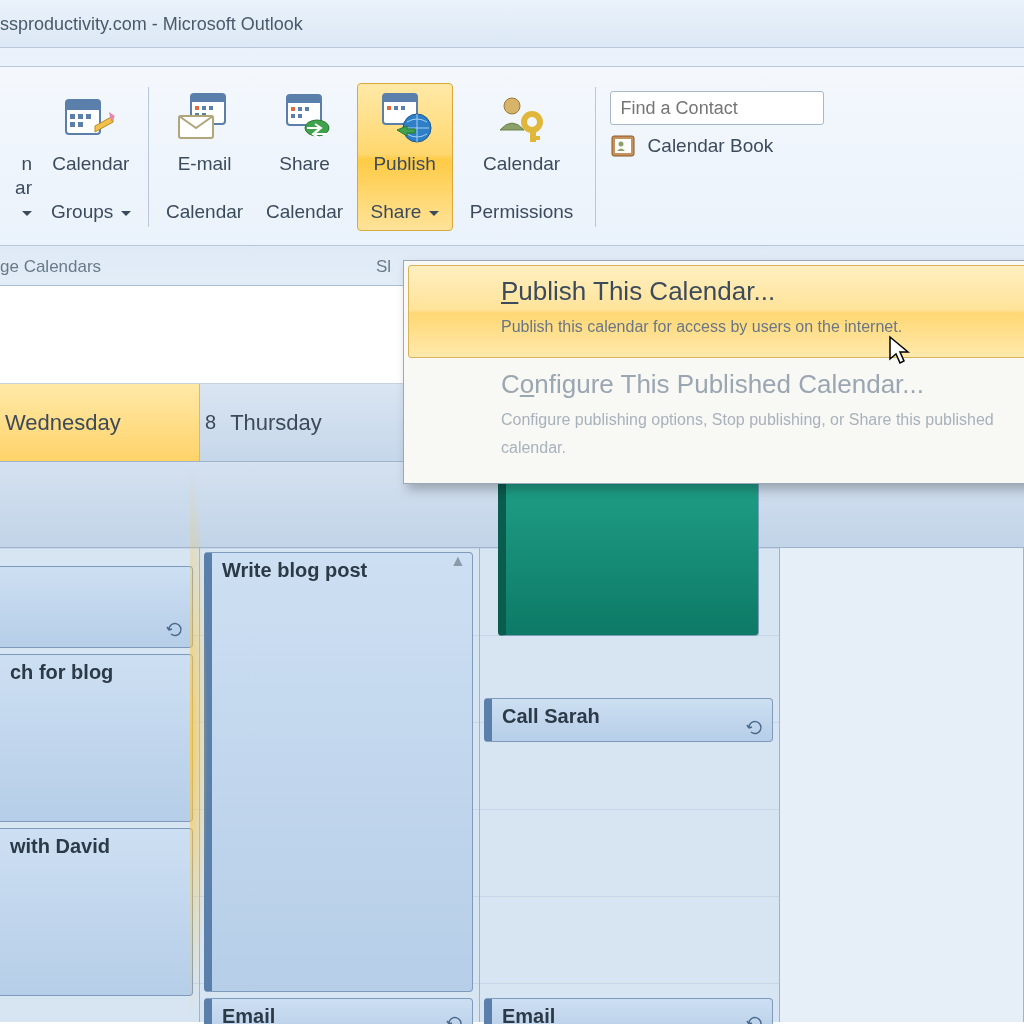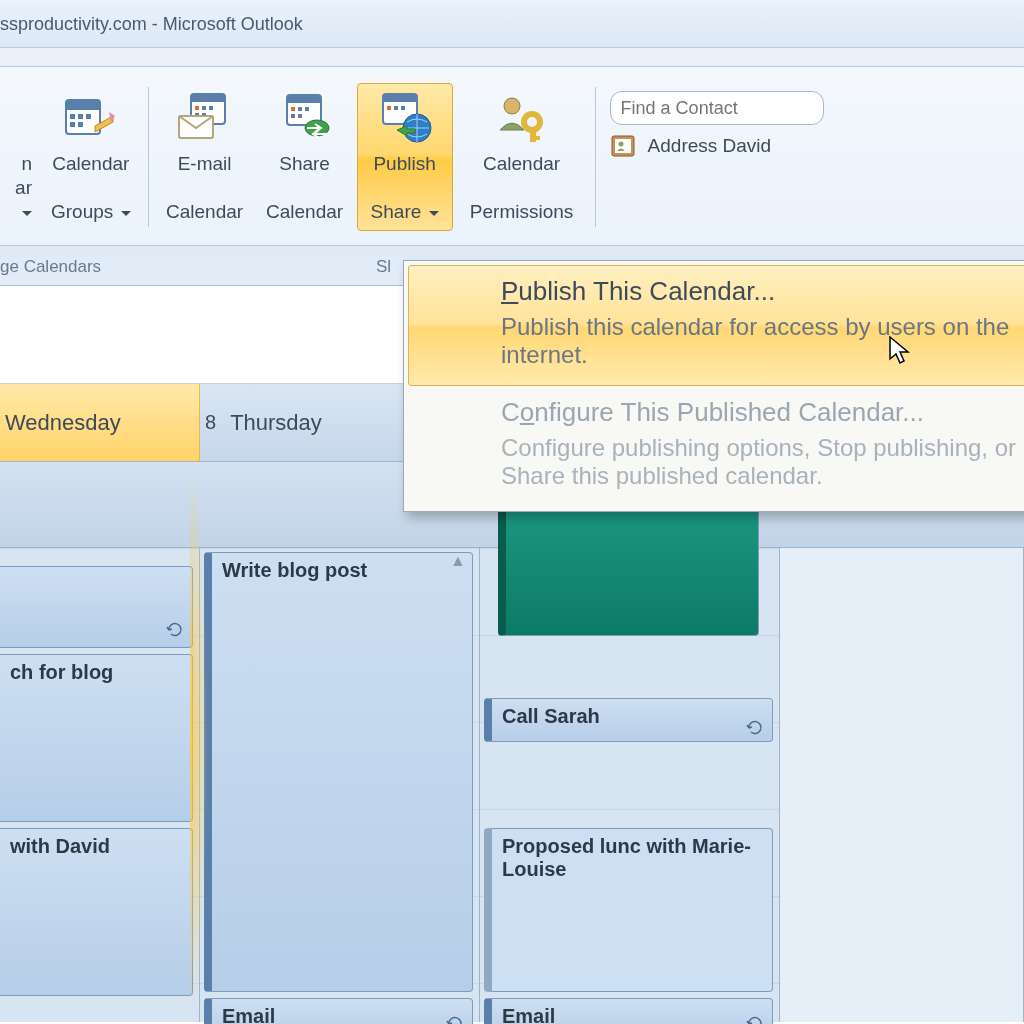--- a/index.html
+++ b/index.html
@@ -90,21 +90,21 @@
     color: #3c4b5c;
   }
   .find-contact {
     border: 1px solid #a8b8c9;
     background: #fff;
     height: 34px;
     width: 214px;
     padding: 4px 10px;
     color: #3b82f6;
     font-size: 18px;
-    border-radius: 12px;
+    border-radius: 3px;
   }
   .dropdown-menu {
     position: absolute;
     left: 403px;
     top: 260px;
     width: 640px;
     background: #f8f8f4;
     border: 1px solid #9aa8b8;
     box-shadow: 4px 6px 10px rgba(0,0,0,0.25);
     z-index: 50;
@@ -119,21 +119,21 @@
     background: linear-gradient(#ffefc0 0%, #ffe39a 48%, #ffd874 52%, #ffe9ac 100%);
     border: 1px solid #d9b35c;
   }
   .menu-title {
     font-size: 26px;
     font-weight: 400;
     color: #3c4b5c;
     margin-bottom: 6px;
   }
   .menu-desc {
-    font-size: 24px;
+    font-size: 16px;
     color: #6a7684;
     line-height: 28px;
   }
   .menu-item.disabled .menu-title { color: #9aa6b2; }
   .menu-item.disabled .menu-desc  { color: #a8b2bc; }
   .cursor {
     position: absolute;
     left: 888px;
     top: 335px;
     z-index: 60;
@@ -378,21 +378,21 @@
       <div class="find-row">
         <input class="find-contact" placeholder="Find a Contact" style="">
       </div>
       <div class="find-row" style="cursor:pointer">
         <svg width="30" height="26" viewBox="0 0 30 26" style="margin-right:8px">
           <rect x="2" y="3" width="22" height="20" rx="2" fill="#c8905a" stroke="#8a5a2a"></rect>
           <rect x="5" y="6" width="16" height="14" fill="#fff"></rect>
           <circle cx="11" cy="11" r="2.5" fill="#8aa26a"></circle>
           <path d="M7 18 q4 -5 8 0" fill="#8aa26a"></path>
         </svg>
-        <span>Address David</span>
+        <span>Calendar Book</span>
       </div>
     </div>
 
   </div>
   <div class="group-label" style="left:0px">ge Calendars</div>
   <div class="group-label" style="left:376px">Sl</div>
 </div>
 
 <div class="dropdown-menu">
   <div class="menu-item hovered">
@@ -457,23 +457,20 @@
   <div class="cal-col fri">
     <div class="appt green" style="left:18px;right:20px;top:16px;height:158px">
       <span style="visibility:hidden">Breakfast Morning</span>
     </div>
     <div class="appt" style="left:4px;right:6px;top:236px;height:44px">
       <span>Call Sarah</span>
       <svg class="recur-icon" viewBox="0 0 18 18" style="bottom:4px">
           <path d="M3 9 a6 6 0 1 1 2 4 M3 9 l-2 -3 m2 3 l3 -1" fill="none" stroke="#4a6a8c" stroke-width="1.5"></path>
         </svg>
     </div>
-    <div class="appt tentative" style="left:4px;right:6px;top:366px;height:164px">
-      <span>Proposed lunc with Marie-Louise</span>
-    </div>
     <div class="appt" style="left:4px;right:6px;top:536px;height:40px">
       <span>Email</span>
       <svg class="recur-icon" viewBox="0 0 18 18" style="bottom:4px">
           <path d="M3 9 a6 6 0 1 1 2 4 M3 9 l-2 -3 m2 3 l3 -1" fill="none" stroke="#4a6a8c" stroke-width="1.5"></path>
         </svg>
     </div>
   </div>
 
   <div class="cal-col other"></div>
 </div>

